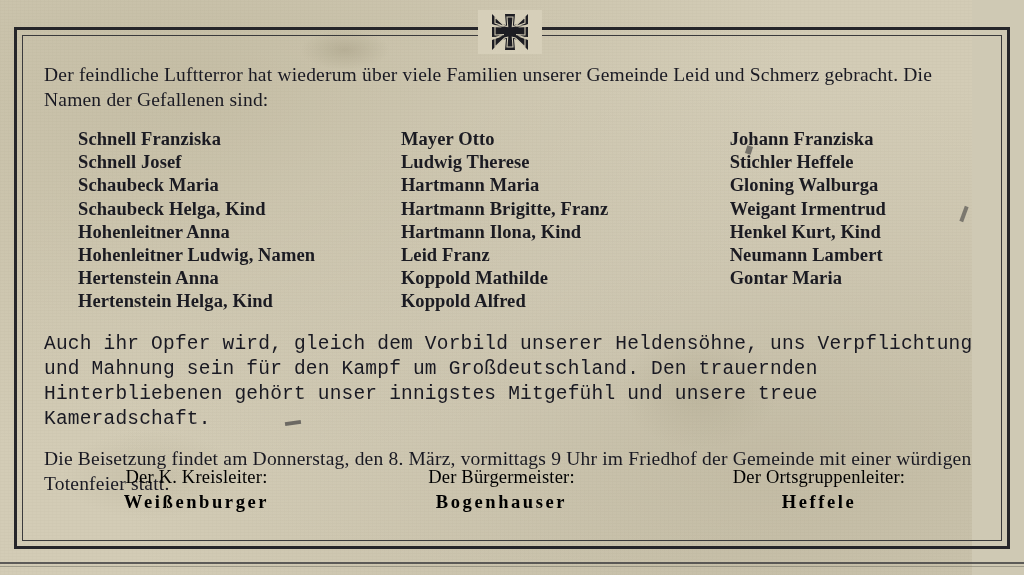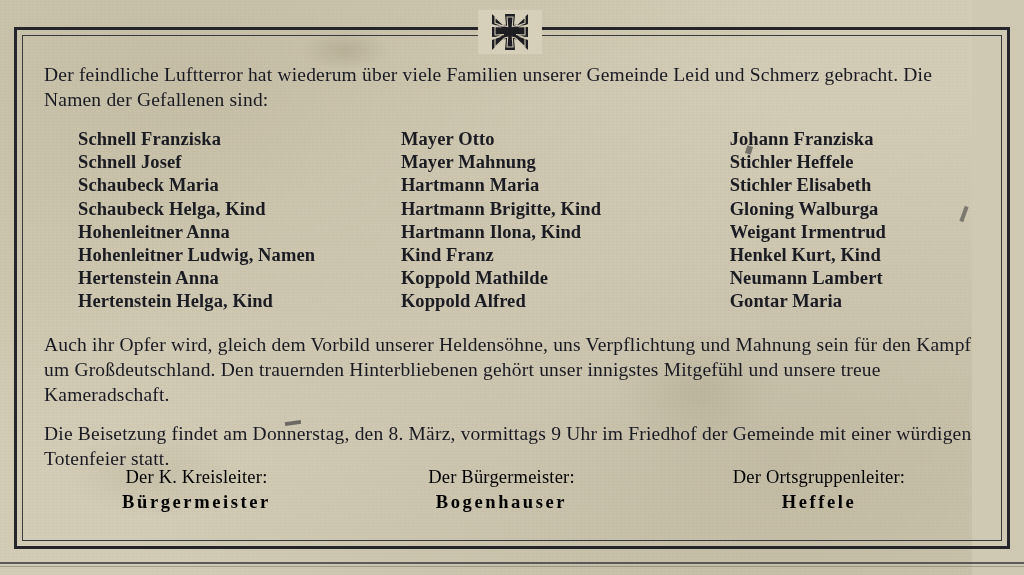--- a/index.html
+++ b/index.html
@@ -113,21 +113,21 @@
     font-size: 18.5px;
     line-height: 23.2px;
     letter-spacing: .1px;
     font-family: Liberation Serif, serif;
   }
   .name-col.c1 { width: 330px; }
   .name-col.c2 { width: 336px; }
   .name-col.c3 { width: 260px; }
   .name-line { white-space: nowrap; }
 
-  #p2 { margin-top: 18px; margin-bottom: 12px; }
+  #p2 { margin-top: 18px; margin-bottom: 12px; font-family: Liberation Mono, monospace; }
   #p3 { margin-top: 14px; margin-bottom: 0; }
 
   #signatures {
     position: absolute;
     left: 44px;
     top: 465px;
     width: 940px;
     display: flex;
   }
   .sig {
@@ -192,50 +192,49 @@
         <div class="name-line">Schnell Josef</div>
         <div class="name-line">Schaubeck Maria</div>
         <div class="name-line">Schaubeck Helga, Kind</div>
         <div class="name-line">Hohenleitner Anna</div>
         <div class="name-line">Hohenleitner Ludwig, Namen</div>
         <div class="name-line">Hertenstein Anna</div>
         <div class="name-line">Hertenstein Helga, Kind</div>
       </div>
       <div class="name-col c2">
         <div class="name-line">Mayer Otto</div>
-        <div class="name-line">Mayer Mahnung</div>
+        <div class="name-line">Ludwig Therese</div>
         <div class="name-line">Hartmann Maria</div>
-        <div class="name-line">Hartmann Brigitte, Kind</div>
+        <div class="name-line">Hartmann Brigitte, Franz</div>
         <div class="name-line">Hartmann Ilona, Kind</div>
-        <div class="name-line">Kind Franz</div>
+        <div class="name-line">Leid Franz</div>
         <div class="name-line">Koppold Mathilde</div>
         <div class="name-line">Koppold Alfred</div>
       </div>
       <div class="name-col c3">
         <div class="name-line">Johann Franziska</div>
         <div class="name-line">Stichler Heffele</div>
-        <div class="name-line">Stichler Elisabeth</div>
         <div class="name-line">Gloning Walburga</div>
         <div class="name-line">Weigant Irmentrud</div>
         <div class="name-line">Henkel Kurt, Kind</div>
         <div class="name-line">Neumann Lambert</div>
         <div class="name-line">Gontar Maria</div>
       </div>
     </div>
 
     <p class="para" id="p2">Auch ihr Opfer wird, gleich dem Vorbild unserer Heldensöhne, uns Verpflichtung und Mahnung sein für den Kampf um Großdeutschland. Den trauernden Hinterbliebenen gehört unser innigstes Mitgefühl und unsere treue Kameradschaft.</p>
 
     <p class="para" id="p3">Die Beisetzung findet am Donnerstag, den 8. März, vormittags 9 Uhr im Friedhof der Gemeinde mit einer würdigen Totenfeier statt.</p>
 
   </div>
 
   <div id="signatures">
     <div class="sig s1">
       <div class="sig-title">Der K. Kreisleiter:</div>
-      <div class="sig-name">Bürgermeister</div>
+      <div class="sig-name">Weißenburger</div>
     </div>
     <div class="sig s3">
       <div class="sig-title">Der Bürgermeister:</div>
       <div class="sig-name">Bogenhauser</div>
     </div>
     <div class="sig s2">
       <div class="sig-title">Der Ortsgruppenleiter:</div>
       <div class="sig-name">Heffele</div>
     </div>
   </div>

